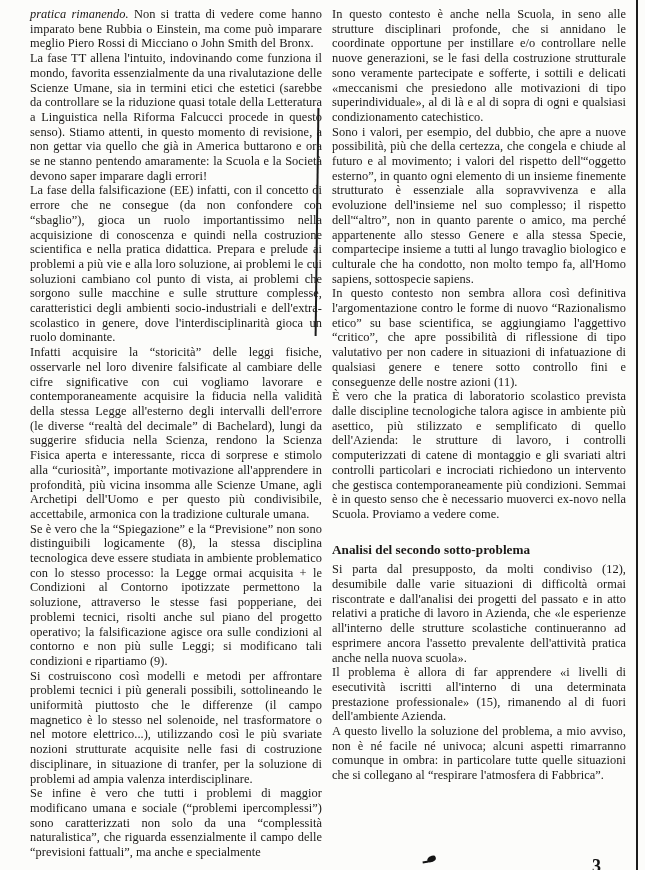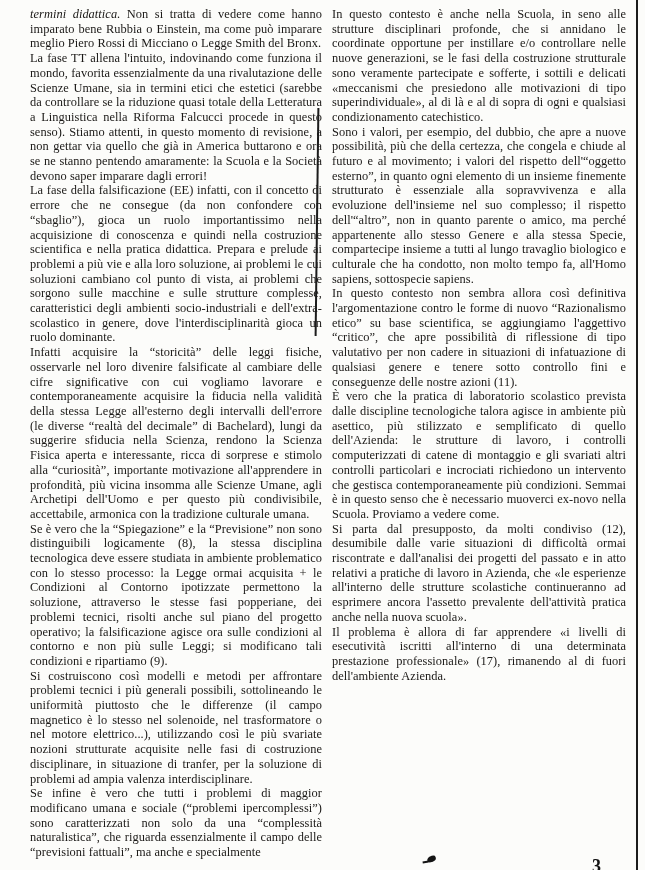--- a/index.html
+++ b/index.html
@@ -50,36 +50,38 @@
     font-size: 18px; font-weight: bold; color: #141414;
     font-family: "Liberation Serif", serif;
   }
 </style>
 </head>
 <body>
 
 <div class="page">
 
   <div class="col col-left">
-    <p><span class="italic-lead">termini didattica.</span> <span>Non si tratta di vedere come hanno imparato bene Rubbia o Einstein, ma come può imparare meglio Piero Rossi di Micciano o Legge Smith del Bronx.</span></p>
+    <p><span class="italic-lead">pratica rimanendo.</span> <span>Non si tratta di vedere come hanno imparato bene Rubbia o Einstein, ma come può imparare meglio Piero Rossi di Micciano o John Smith del Bronx.</span></p>
     <p>La fase TT allena l'intuito, indovinando come funziona il mondo, favorita essenzialmente da una rivalutazione delle Scienze Umane, sia in termini etici che estetici (sarebbe da controllare se la riduzione quasi totale della Letteratura a Linguistica nella Riforma Falcucci procede in questo senso). Stiamo attenti, in questo momento di revisione, a non gettar via quello che già in America buttarono e ora se ne stanno pentendo amaramente: la Scuola e la Società devono saper imparare dagli errori!</p>
     <p>La fase della falsificazione (EE) infatti, con il concetto di errore che ne consegue (da non confondere con “sbaglio”), gioca un ruolo importantissimo nella acquisizione di conoscenza e quindi nella costruzione scientifica e nella pratica didattica. Prepara e prelude ai problemi a più vie e alla loro soluzione, ai problemi le cui soluzioni cambiano col punto di vista, ai problemi che sorgono sulle macchine e sulle strutture complesse, caratteristici degli ambienti socio-industriali e dell'extra-scolastico in genere, dove l'interdisciplinarità gioca un ruolo dominante.</p>
     <p>Infatti acquisire la “storicità” delle leggi fisiche, osservarle nel loro divenire falsificate al cambiare delle cifre significative con cui vogliamo lavorare e contemporaneamente acquisire la fiducia nella validità della stessa Legge all'esterno degli intervalli dell'errore (le diverse “realtà del decimale” di Bachelard), lungi da suggerire sfiducia nella Scienza, rendono la Scienza Fisica aperta e interessante, ricca di sorprese e stimolo alla “curiosità”, importante motivazione all'apprendere in profondità, più vicina insomma alle Scienze Umane, agli Archetipi dell'Uomo e per questo più condivisibile, accettabile, armonica con la tradizione culturale umana.</p>
     <p>Se è vero che la “Spiegazione” e la “Previsione” non sono distinguibili logicamente (8), la stessa disciplina tecnologica deve essere studiata in ambiente problematico con lo stesso processo: la Legge ormai acquisita + le Condizioni al Contorno ipotizzate permettono la soluzione, attraverso le stesse fasi popperiane, dei problemi tecnici, risolti anche sul piano del progetto operativo; la falsificazione agisce ora sulle condizioni al contorno e non più sulle Leggi; si modificano tali condizioni e ripartiamo (9).</p>
     <p>Si costruiscono così modelli e metodi per affrontare problemi tecnici i più generali possibili, sottolineando le uniformità piuttosto che le differenze (il campo magnetico è lo stesso nel solenoide, nel trasformatore o nel motore elettrico...), utilizzando così le più svariate nozioni strutturate acquisite nelle fasi di costruzione disciplinare, in situazione di tranfer, per la soluzione di problemi ad ampia valenza interdisciplinare.</p>
     <p>Se infine è vero che tutti i problemi di maggior modificano umana e sociale (“problemi ipercomplessi”) sono caratterizzati non solo da una “complessità naturalistica”, che riguarda essenzialmente il campo delle “previsioni fattuali”, ma anche e specialmente</p>
   </div>
 
   <div class="col col-right">
     <p>In questo contesto è anche nella Scuola, in seno alle strutture disciplinari profonde, che si annidano le coordinate opportune per instillare e/o controllare nelle nuove generazioni, se le fasi della costruzione strutturale sono veramente partecipate e sofferte, i sottili e delicati «meccanismi che presiedono alle motivazioni di tipo superindividuale», al di là e al di sopra di ogni e qualsiasi condizionamento catechistico.</p>
     <p>Sono i valori, per esempio, del dubbio, che apre a nuove possibilità, più che della certezza, che congela e chiude al futuro e al movimento; i valori del rispetto dell'“oggetto esterno”, in quanto ogni elemento di un insieme finemente strutturato è essenziale alla sopravvivenza e alla evoluzione dell'insieme nel suo complesso; il rispetto dell'“altro”, non in quanto parente o amico, ma perché appartenente allo stesso Genere e alla stessa Specie, compartecipe insieme a tutti al lungo travaglio biologico e culturale che ha condotto, non molto tempo fa, all'Homo sapiens, sottospecie sapiens.</p>
     <p>In questo contesto non sembra allora così definitiva l'argomentazione contro le forme di nuovo “Razionalismo etico” su base scientifica, se aggiungiamo l'aggettivo “critico”, che apre possibilità di riflessione di tipo valutativo per non cadere in situazioni di infatuazione di qualsiasi genere e tenere sotto controllo fini e conseguenze delle nostre azioni (11).</p>
     <p>È vero che la pratica di laboratorio scolastico prevista dalle discipline tecnologiche talora agisce in ambiente più asettico, più stilizzato e semplificato di quello dell'Azienda: le strutture di lavoro, i controlli computerizzati di catene di montaggio e gli svariati altri controlli particolari e incrociati richiedono un intervento che gestisca contemporaneamente più condizioni. Semmai è in questo senso che è necessario muoverci ex-novo nella Scuola. Proviamo a vedere come.</p>
+    <p class="heading">Analisi del secondo sotto-problema</p>
     <p>Si parta dal presupposto, da molti condiviso (12), desumibile dalle varie situazioni di difficoltà ormai riscontrate e dall'analisi dei progetti del passato e in atto relativi a pratiche di lavoro in Azienda, che «le esperienze all'interno delle strutture scolastiche continueranno ad esprimere ancora l'assetto prevalente dell'attività pratica anche nella nuova scuola».</p>
-    <p>Il problema è allora di far apprendere «i livelli di esecutività iscritti all'interno di una determinata prestazione professionale» (17), rimanendo al di fuori dell'ambiente Azienda.</p>
+    <p>Il problema è allora di far apprendere «i livelli di esecutività iscritti all'interno di una determinata prestazione professionale» (15), rimanendo al di fuori dell'ambiente Azienda.</p>
+    <p>A questo livello la soluzione del problema, a mio avviso, non è né facile né univoca; alcuni aspetti rimarranno comunque in ombra: in particolare tutte quelle situazioni che si collegano al “respirare l'atmosfera di Fabbrica”.</p>
   </div>
 
   <div class="rule-v rule-gutter"></div>
   <div class="rule-v rule-right"></div>
   <div class="ink-mark"></div>
   <div class="page-number">3</div>
 
 </div>
 
 </body></html>

